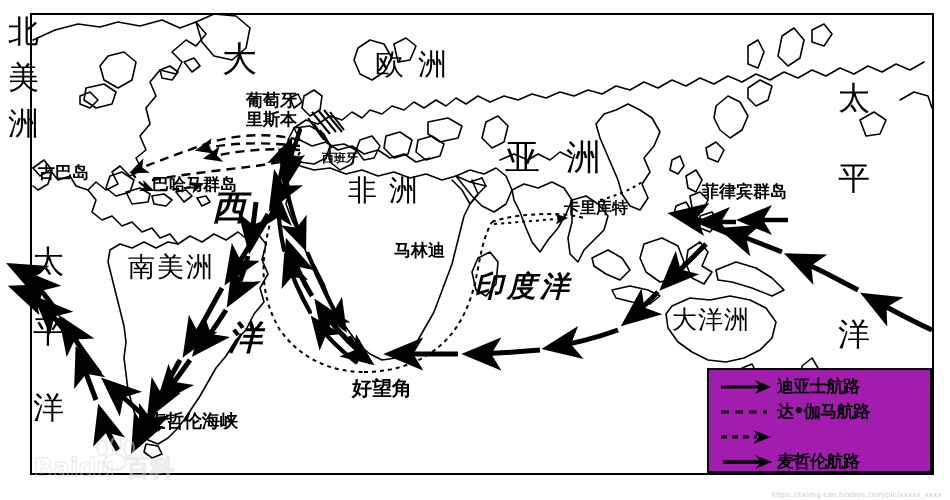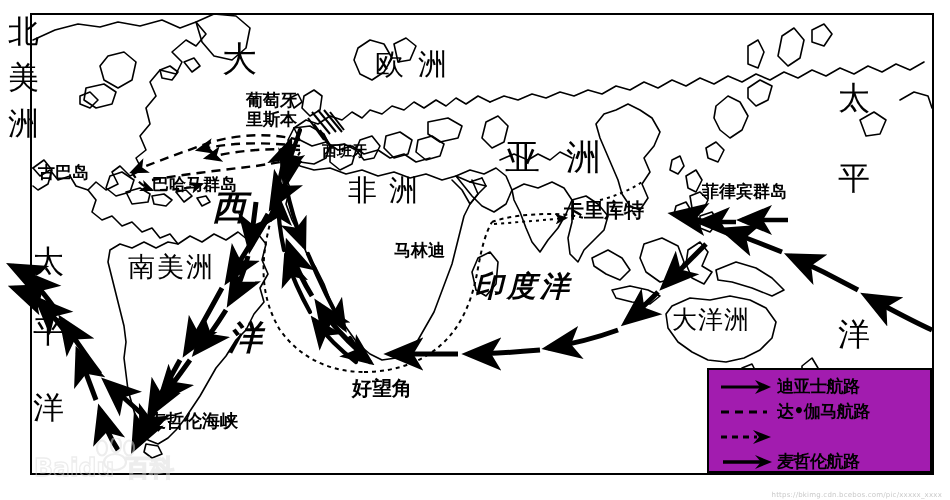--- a/index.html
+++ b/index.html
@@ -316,23 +316,23 @@
   <div class="lbl cont" style="left:348px;top:176px;font-size:29px;letter-spacing:12px;">非洲</div>
   <div class="lbl cont" style="left:128px;top:253px;font-size:27px;letter-spacing:2px;">南美洲</div>
   <div class="lbl cont" style="left:672px;top:307px;font-size:25px;letter-spacing:1px;">大洋洲</div>
 
   <div class="lbl ocean serifital" style="left:474px;top:272px;font-size:29px;letter-spacing:4px;">印度洋</div>
 
   <div class="lbl place" style="left:38px;top:164px;font-size:17px;">古巴岛</div>
   <div class="lbl place" style="left:152px;top:176px;font-size:17px;">巴哈马群岛</div>
   <div class="lbl place" style="left:246px;top:92px;font-size:17px;">葡萄牙</div>
   <div class="lbl place" style="left:246px;top:111px;font-size:17px;">里斯本</div>
-  <div class="lbl place" style="left:322px;top:144px;font-size:15px;">西班牙</div>
+  <div class="lbl place" style="left:322px;top:152px;font-size:12px;">西班牙</div>
   <div class="lbl place" style="left:394px;top:242px;font-size:17px;">马林迪</div>
-  <div class="lbl place" style="left:564px;top:200px;font-size:20px;">卡里库特</div>
+  <div class="lbl place" style="left:564px;top:200px;font-size:16px;">卡里库特</div>
   <div class="lbl place" style="left:702px;top:183px;font-size:17px;">菲律宾群岛</div>
   <div class="lbl place" style="left:352px;top:378px;font-size:20px;">好望角</div>
   <div class="lbl place" style="left:148px;top:412px;font-size:18px;">麦哲伦海峡</div>
 
   <div id="legend">
 
     <div class="leg-row">
       <span class="leg-sym">
         <svg width="62" height="22" viewBox="0 0 62 22">
           <path d="M6,11 L46,11" stroke="#000" stroke-width="3.2" fill="none"></path>

